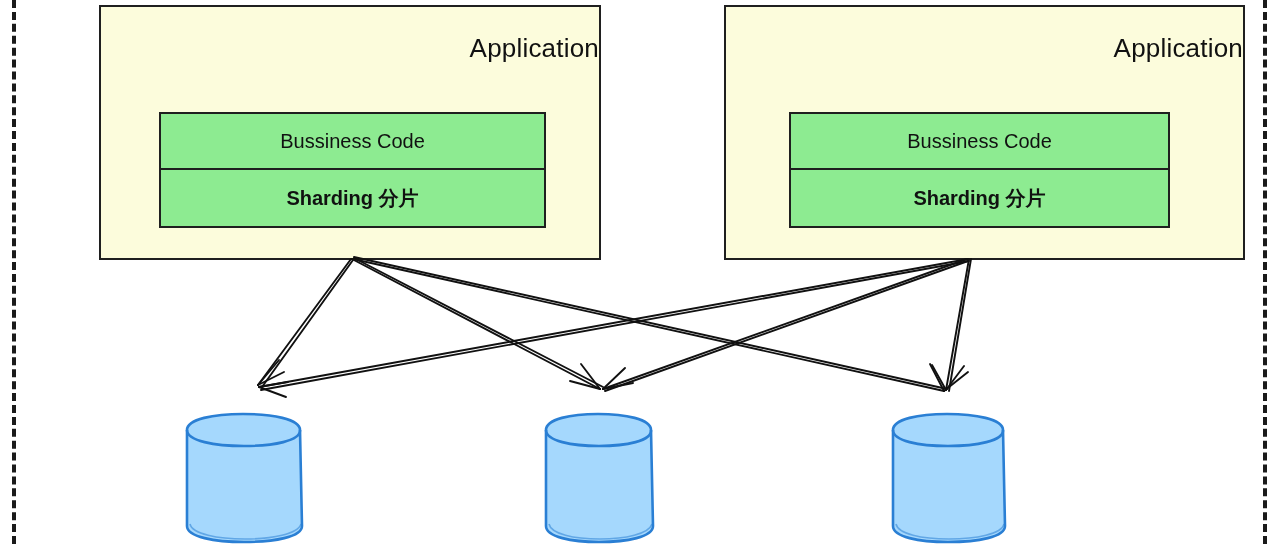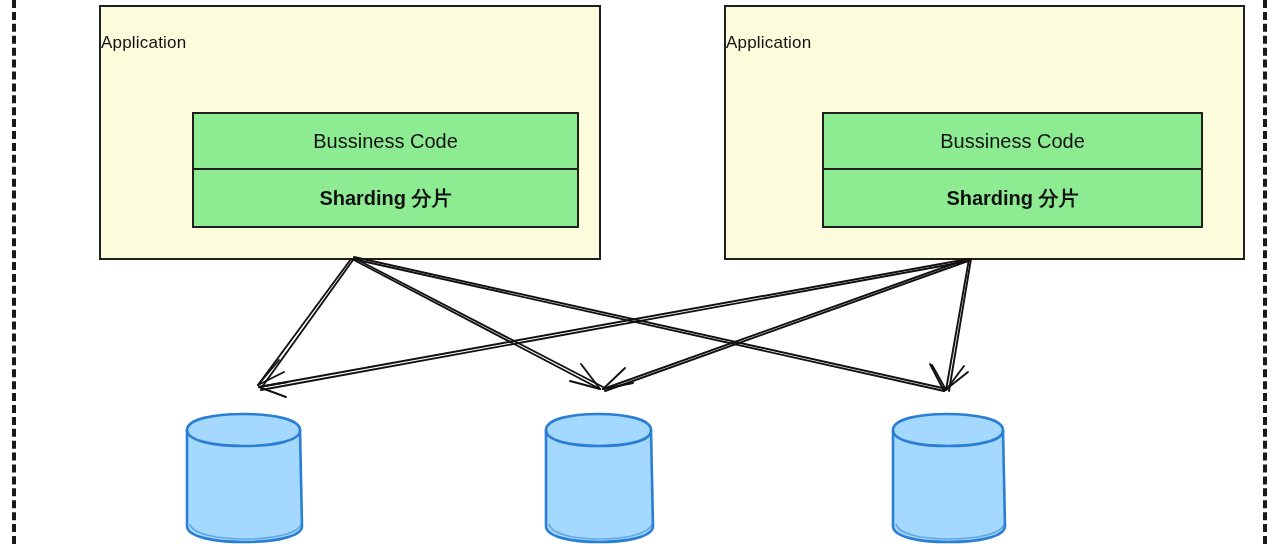--- a/index.html
+++ b/index.html
@@ -32,30 +32,29 @@
     position: absolute;
     background: #fcfcdc;
     border: 2px solid #1f1f1f;
     box-sizing: border-box;
   }
   .app-title {
     position: absolute;
     top: 26px;
     left: 0;
     width: 100%;
-    text-align: left;
-    font-size: 17px;
+    text-align: right;
+    font-size: 26px;
     color: #111111;
     letter-spacing: 0.2px;
   }
   .inner-stack {
     position: absolute;
     left: 0;
     right: 0;
-    margin-left: 33px;
   }
   .green-box {
     background: #8deb91;
     border: 2px solid #1f1f1f;
     box-sizing: border-box;
     height: 58px;
     display: flex;
     align-items: center;
     justify-content: center;
     font-size: 20px;

